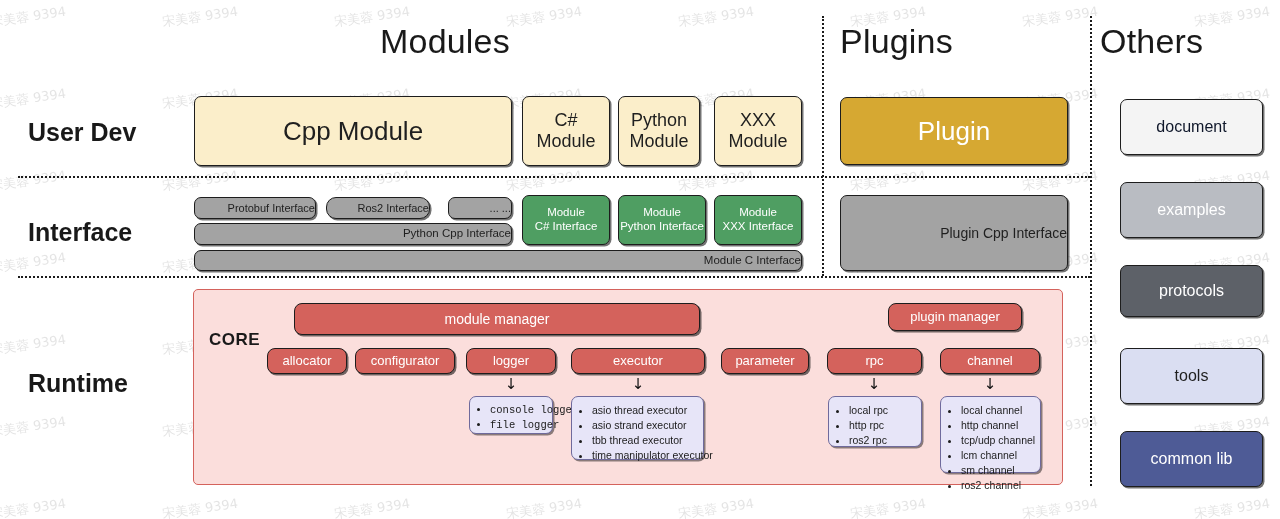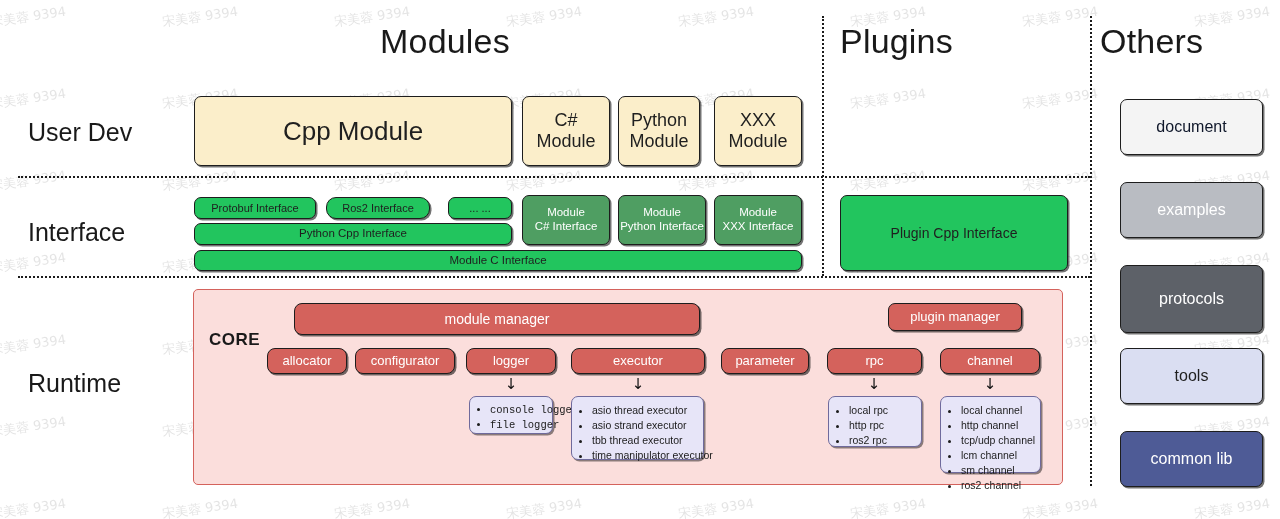--- a/index.html
+++ b/index.html
@@ -26,21 +26,21 @@
     font-weight: 400;
     letter-spacing: 0.2px;
     color: #191919;
     white-space: nowrap;
   }
 
   
   .row-label {
     position: absolute;
     font-size: 25px;
-    font-weight: 400;
+    font-weight: 700;
     color: #191919;
     white-space: nowrap;
   }
 
   
   .hdiv {
     position: absolute;
     height: 0;
     border-top: 2px dotted #1b1b1b;
   }
@@ -72,22 +72,23 @@
     background: #fbeeca;
     color: #1f1f1f;
   }
   
   .plugin {
     background: #d6a832;
     color: #ffffff;
   }
   
   .iface-l {
-    background: #22c55e;
+    background: #a3a3a3;
     color: #1f1f1f;
+    justify-content: flex-end;
   }
   
   .iface-d {
     background: #4f9e62;
     color: #ffffff;
   }
   
   .core-red {
     background: #d4625c;
     color: #ffffff;
@@ -252,20 +253,23 @@
   </div>
   <div class="box mod box-lines" style="left:618px; top:96px; width:82px; height:70px; font-size:18px;">
     <span>Python</span>
     <span>Module</span>
   </div>
   <div class="box mod box-lines" style="left:714px; top:96px; width:88px; height:70px; font-size:18px;">
     <span>XXX</span>
     <span>Module</span>
   </div>
 
+  <div class="box plugin" style="left:840px; top:97px; width:228px; height:68px; font-size:26px;">
+    <span>Plugin</span>
+  </div>
 
   <div class="box iface-l" style="left:194px; top:197px; width:122px; height:22px; font-size:11px;">
     <span>Protobuf Interface</span>
   </div>
   <div class="box iface-l" style="left:326px; top:197px; width:104px; height:22px; font-size:11px;border-radius:10px;">
     <span>Ros2 Interface</span>
   </div>
   <div class="box iface-l" style="left:448px; top:197px; width:64px; height:22px; font-size:11px;">
     <span>... ...</span>
   </div>
@@ -294,21 +298,21 @@
   <div class="box iface-l" style="left:840px; top:195px; width:228px; height:76px; font-size:14px;">
     <span>Plugin Cpp Interface</span>
   </div>
 
   <div id="core-container" style="left:193px; top:289px; width:870px; height:196px;"></div>
   <div id="core-label" style="left:209px; top:330px;">CORE</div>
 
   <div class="box core-red" style="left:294px; top:303px; width:406px; height:32px; font-size:14px;">
     <span>module manager</span>
   </div>
-  <div class="box core-red" style="left:888px; top:303px; width:134px; height:28px; font-size:13px;border-radius:7px;">
+  <div class="box core-red" style="left:888px; top:303px; width:134px; height:28px; font-size:13px;">
     <span>plugin manager</span>
   </div>
 
   <div class="box core-red" style="left:267px; top:348px; width:80px; height:26px; font-size:13px;">
     <span>allocator</span>
   </div>
   <div class="box core-red" style="left:355px; top:348px; width:100px; height:26px; font-size:13px;">
     <span>configurator</span>
   </div>
   <div class="box core-red" style="left:466px; top:348px; width:90px; height:26px; font-size:13px;">
@@ -366,21 +370,21 @@
       <li>ros2 channel</li>
     </ul>
   </div>
 
   <div class="other" style="left:1120px; top:99px; width:143px; height:56px; background:#f4f4f4; color:#0f172a;">
     <span>document</span>
   </div>
   <div class="other" style="left:1120px; top:182px; width:143px; height:56px; background:#b9bcc2; color:#ffffff;">
     <span>examples</span>
   </div>
-  <div class="other" style="left:1120px; top:265px; width:143px; height:68px; background:#5d6168; color:#ffffff;">
+  <div class="other" style="left:1120px; top:265px; width:143px; height:52px; background:#5d6168; color:#ffffff;">
     <span>protocols</span>
   </div>
   <div class="other" style="left:1120px; top:348px; width:143px; height:56px; background:#dadef2; color:#1f1f1f;">
     <span>tools</span>
   </div>
   <div class="other" style="left:1120px; top:431px; width:143px; height:56px; background:#4e5b96; color:#ffffff;">
     <span>common lib</span>
   </div>
 
 </div>

